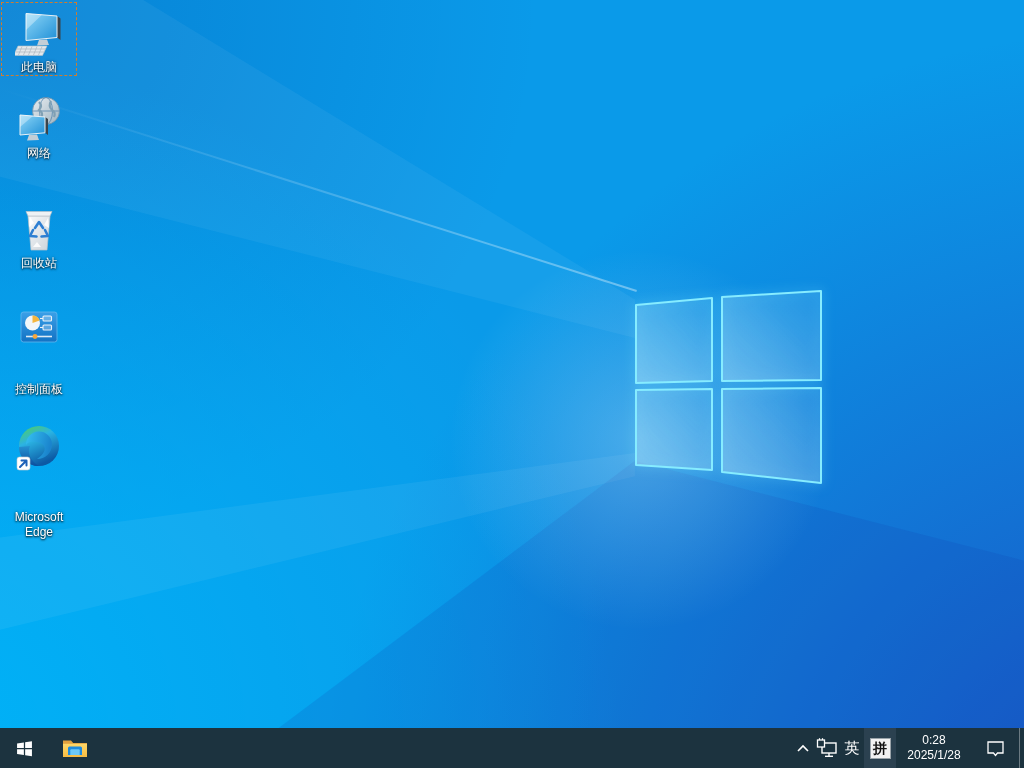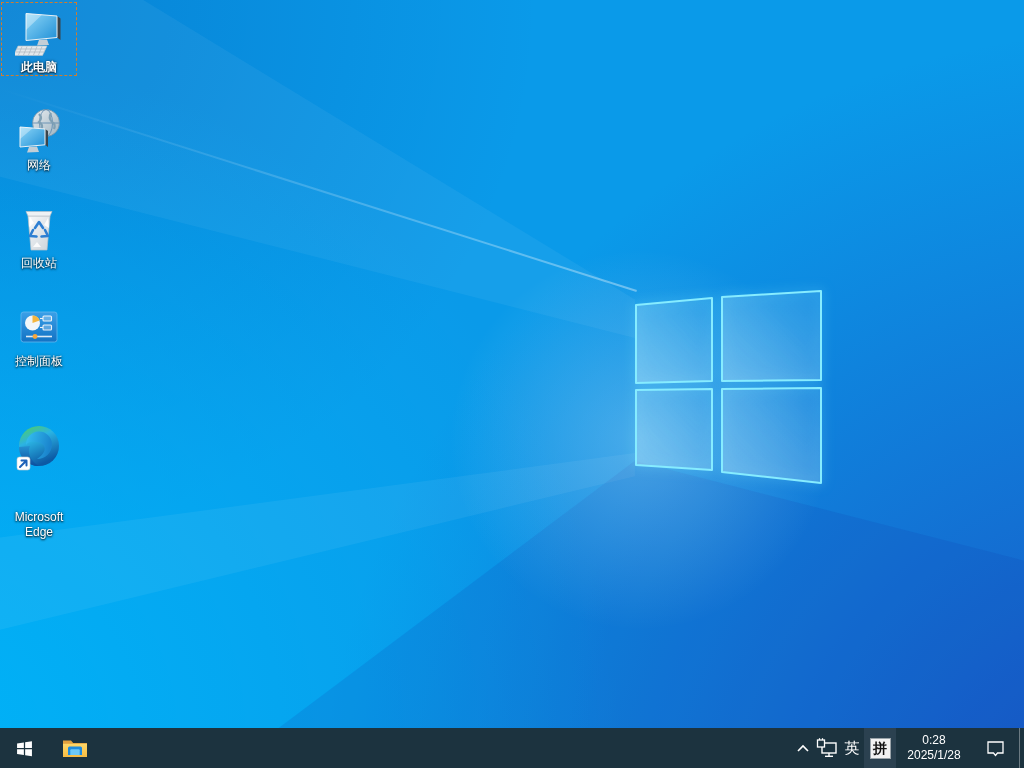--- a/index.html
+++ b/index.html
@@ -18,24 +18,24 @@
   .wedge-dark { background:rgba(16,60,175,.16); clip-path:polygon(62% 60%, 100% 73%, 100% 100%, 22% 100%); }
   .ray-line { position:absolute; left:0; top:88px; width:668px; height:1.5px;
               background:linear-gradient(to right, rgba(255,255,255,0), rgba(255,255,255,.38));
               transform:rotate(17.6deg); transform-origin:left center; }
   .win-logo { position:absolute; left:635px; top:290px;
               filter:drop-shadow(0 0 6px rgba(130,235,255,.55)); }
 
   
   .tile { position:absolute; left:1px; width:76px; display:flex; flex-direction:column;
           align-items:center; padding-top:6px; border:1px dashed transparent; cursor:default; }
-  .tile.selected { border-color:rgba(215,125,40,.95);font-weight:bold; }
+  .tile.selected { border-color:rgba(215,125,40,.95); }
   .tile-label { margin-top:3px; font-size:12px; line-height:15px; color:#fff; text-align:center;
                 max-width:72px; text-shadow:0 1px 2px rgba(0,0,0,.9), 0 0 3px rgba(0,0,0,.55); }
-  .t1{top:2px;} .t2{top:100px;} .t3{top:198px;} .t4{top:296px;} .t5{top:417px;gap:35px;}
+  .t1{top:2px;} .t2{top:88px;} .t3{top:198px;} .t4{top:296px;gap:28px;} .t5{top:417px;gap:35px;}
 
   
   .taskbar { position:absolute; left:0; bottom:0; width:1024px; height:40px; background:#1c333f; }
   .tb-item { position:absolute; top:0; height:40px; display:flex; align-items:center;
              justify-content:center; color:#fff; }
   .tb-start { left:0; width:48px; }
   .tb-explorer { left:54px; width:42px; }
   .tb-chevron { left:792px; width:22px; }
   .tb-net { left:814px; width:26px; }
   .tb-lang { left:840px; width:24px; font-size:15px; }

